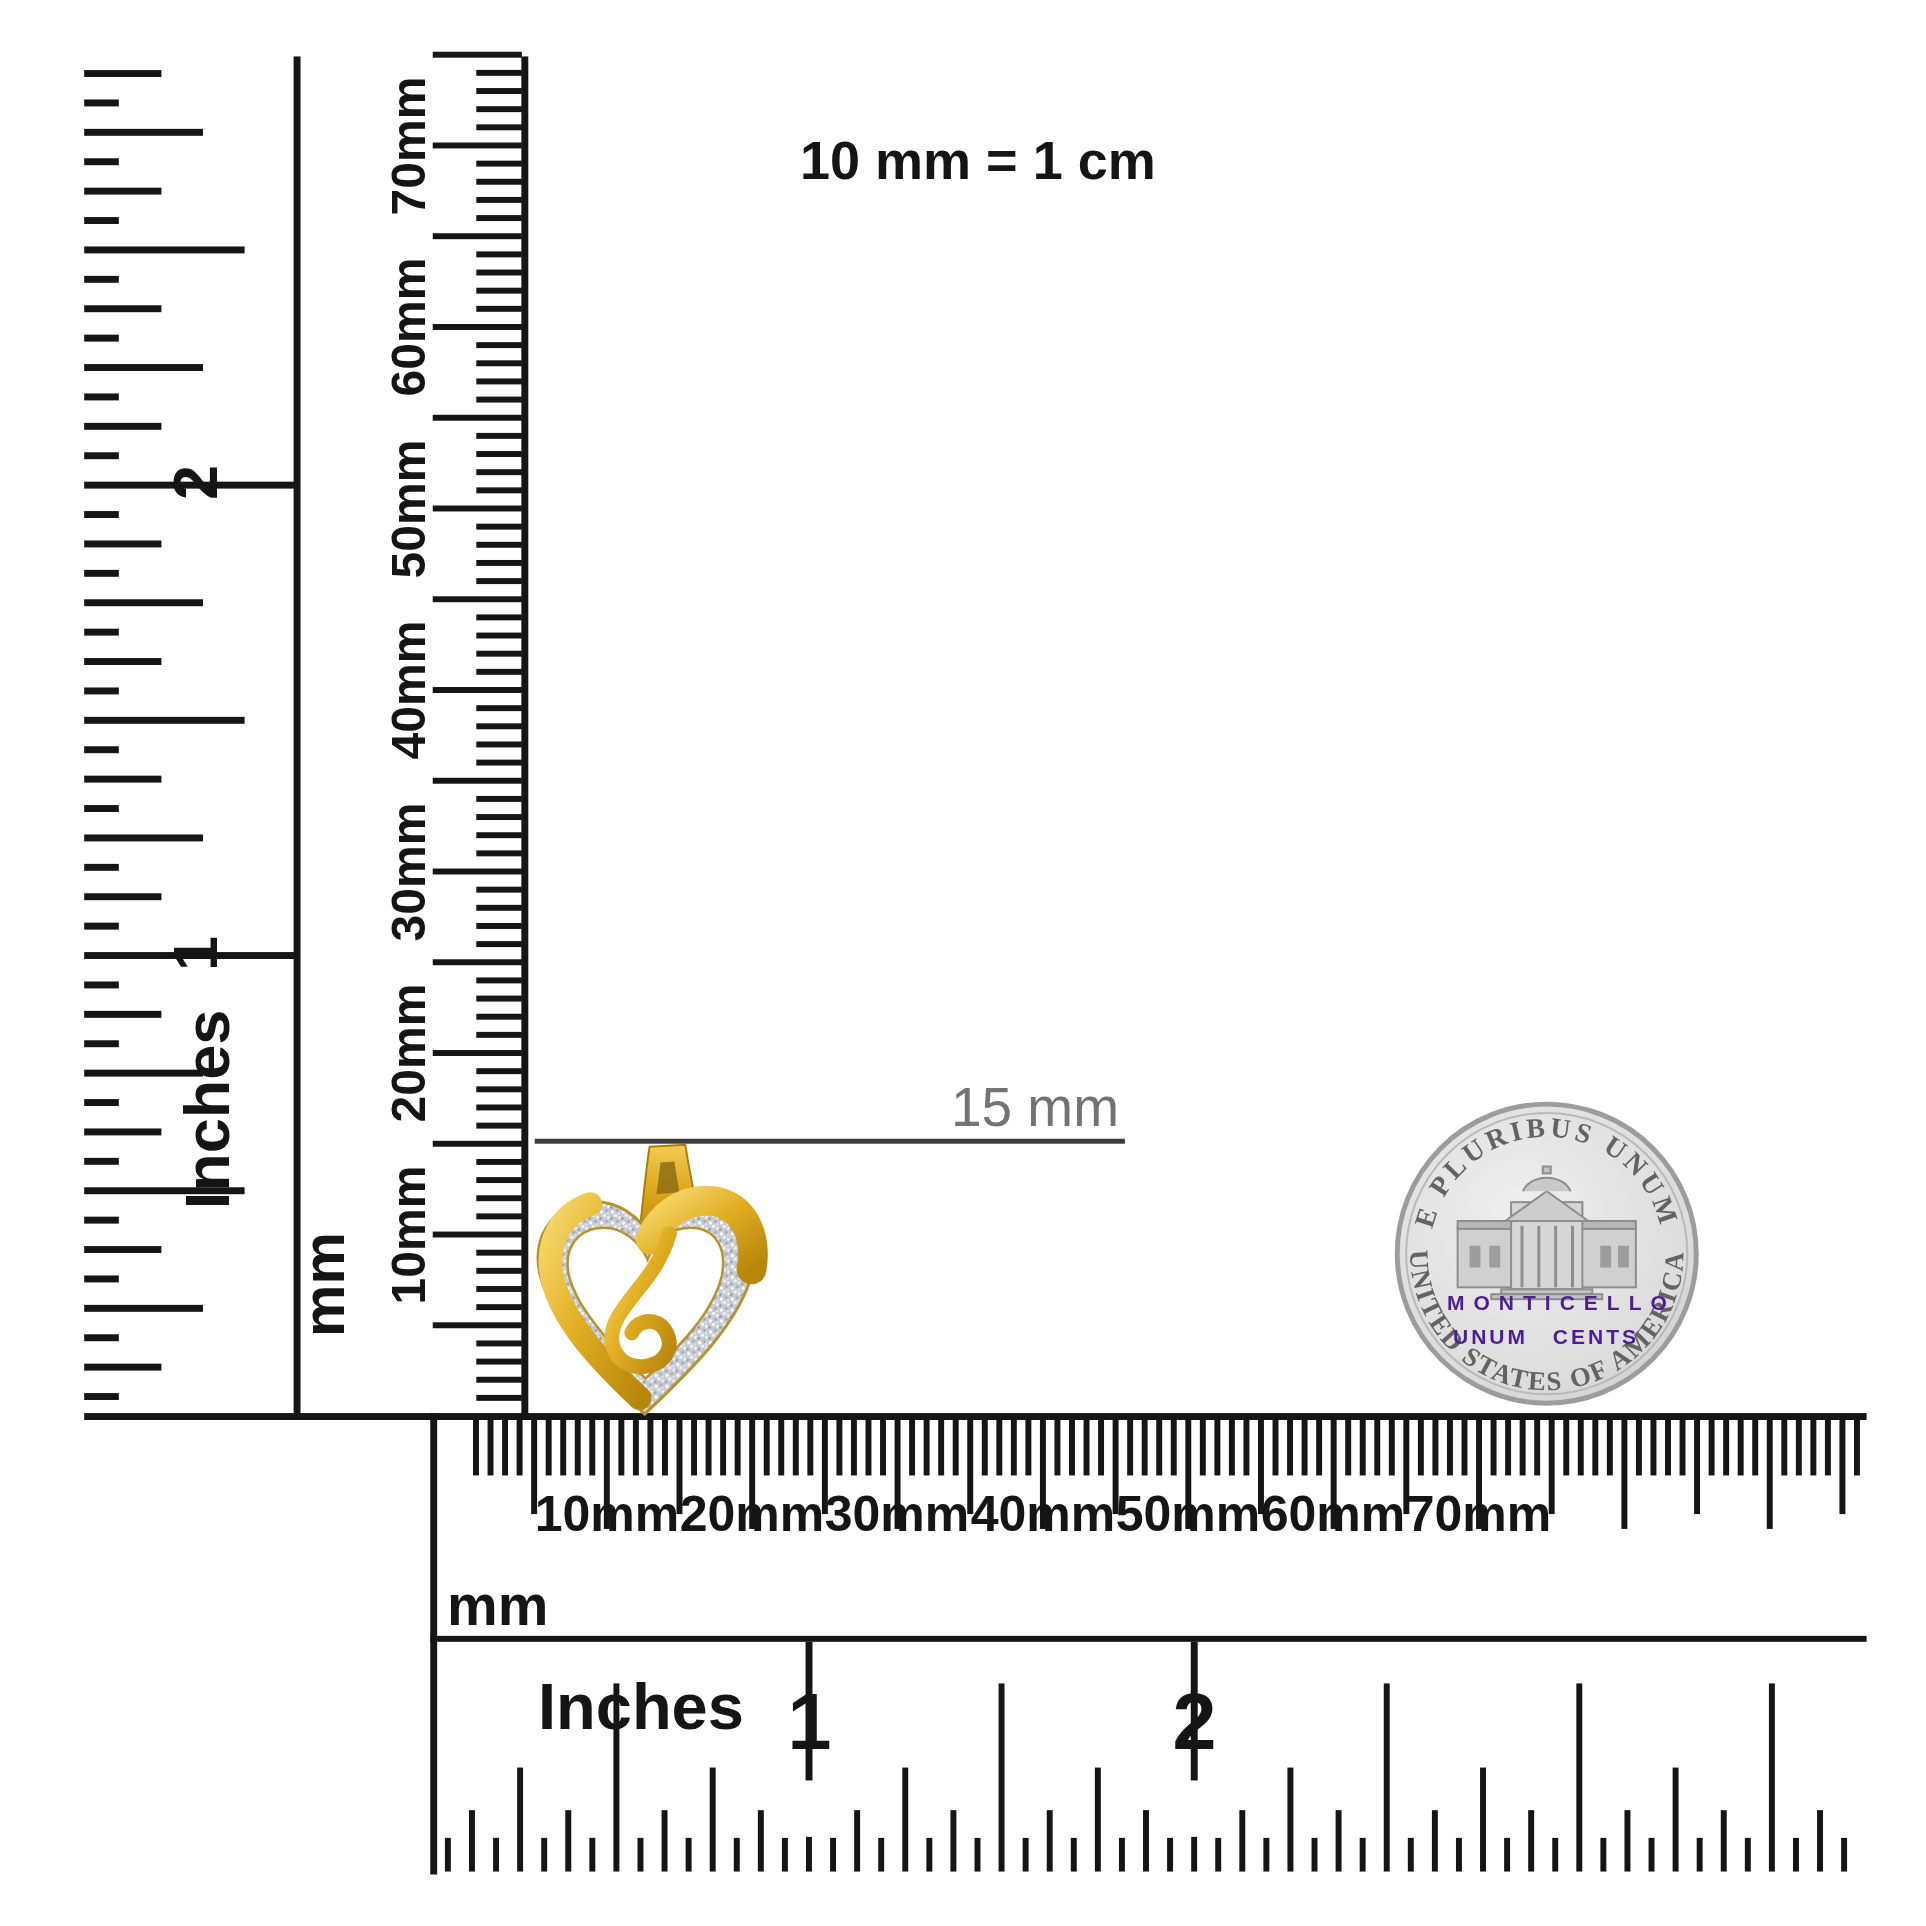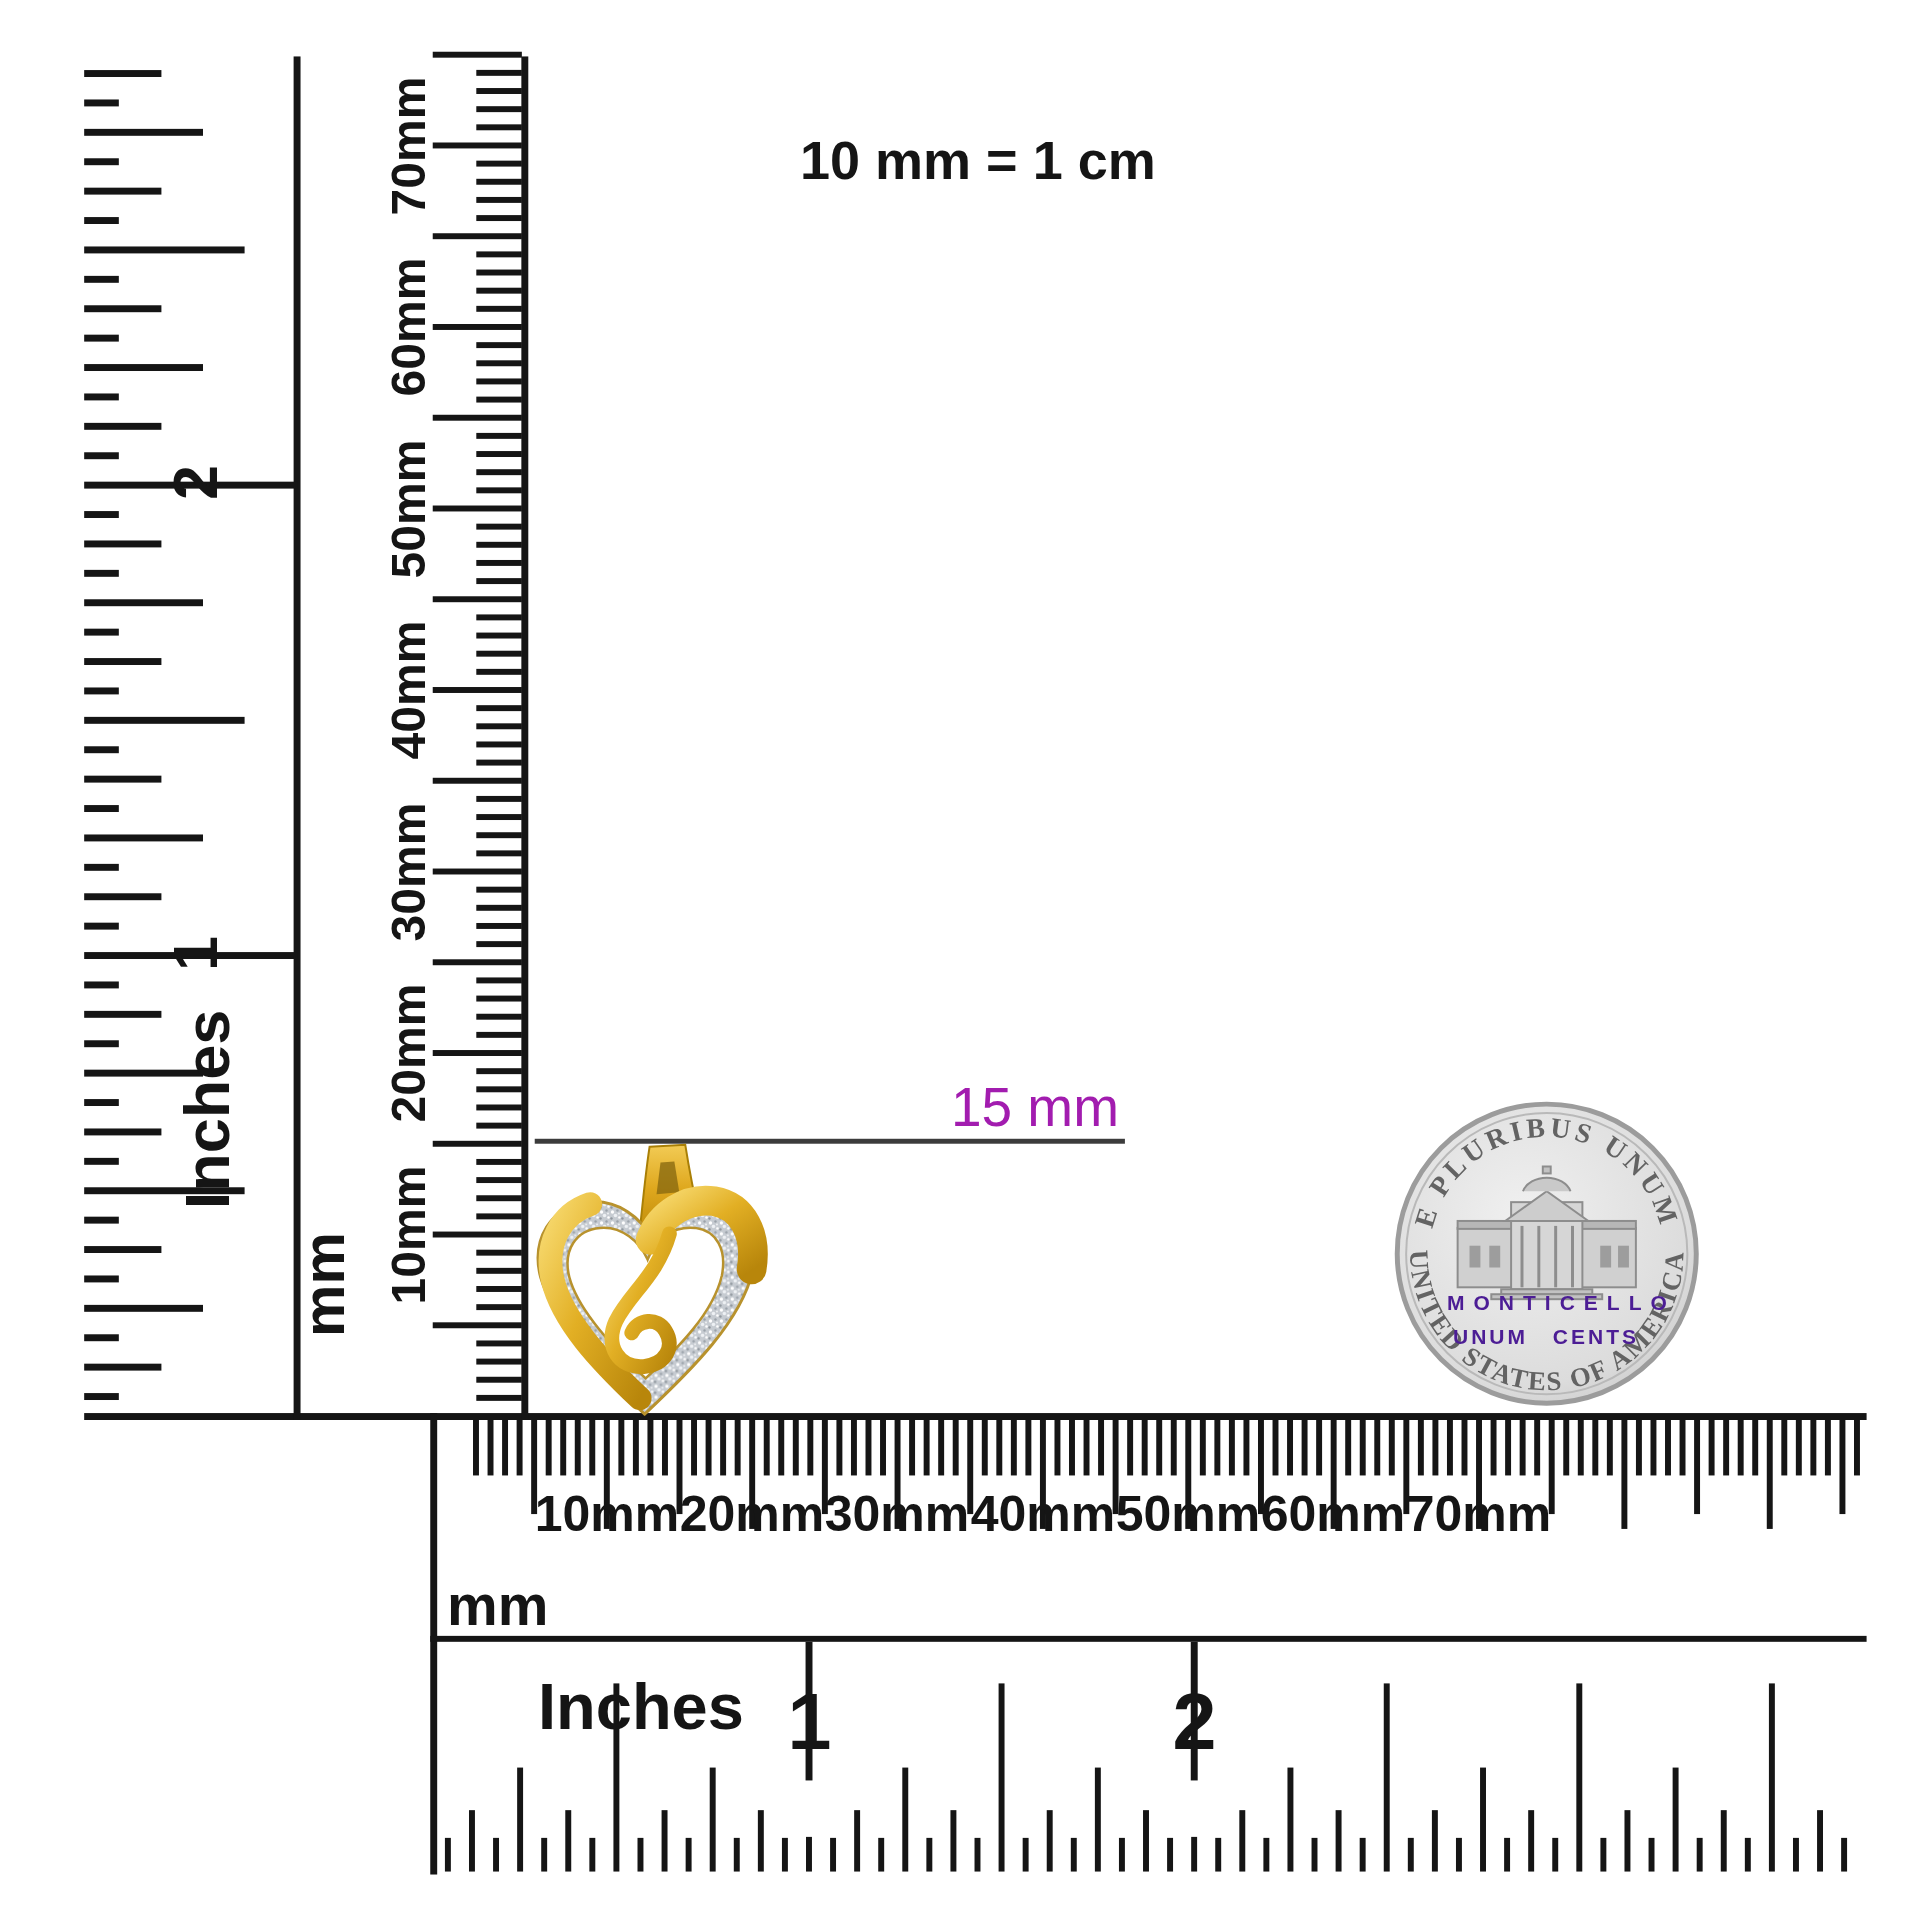--- a/index.html
+++ b/index.html
@@ -1,21 +1,21 @@
 <!DOCTYPE html>
 <html><head>
 <meta charset="utf-8">
 <style>
   html,body{margin:0;padding:0;background:#ffffff;}
   .canvas{position:relative;width:1927px;height:1927px;background:#ffffff;overflow:hidden;
           font-family:"Liberation Sans", sans-serif;color:#151515;}
   .lbl{position:absolute;color:#151515;white-space:nowrap;}
   .rot{transform:rotate(-90deg);}
   .title{left:800px;top:129px;width:495px;text-align:left;font-size:54px;font-weight:700;}
-  .ann{left:921px;top:1075px;width:198px;text-align:right;font-size:55px;font-weight:400;color:#a21caf;}
+  .ann{left:921px;top:1075px;width:198px;text-align:right;font-size:55px;font-weight:400;color:#737373;}
   .v-inches{left:79px;top:1079px;width:257px;height:61px;line-height:61px;text-align:center;
             font-size:63px;font-weight:700;}
   .v-mm-unit{left:265px;top:1255px;width:119px;height:59px;line-height:59px;text-align:center;
              font-size:59px;font-weight:700;}
   .v-num{width:79px;height:63px;line-height:63px;text-align:center;font-size:63px;font-weight:700;}
   .v-mm-lab{width:149px;height:50px;line-height:50px;text-align:center;font-size:48px;font-weight:700;}
   .b-mm-lab{width:168px;text-align:center;font-size:50px;font-weight:700;top:1485px;}
   .b-mm-unit{left:447px;top:1572px;font-size:57px;font-weight:700;}
   .b-inches{left:538px;top:1669px;font-size:65px;font-weight:700;}
   .b-num{width:139px;text-align:center;top:1676px;font-size:79px;font-weight:700;}

